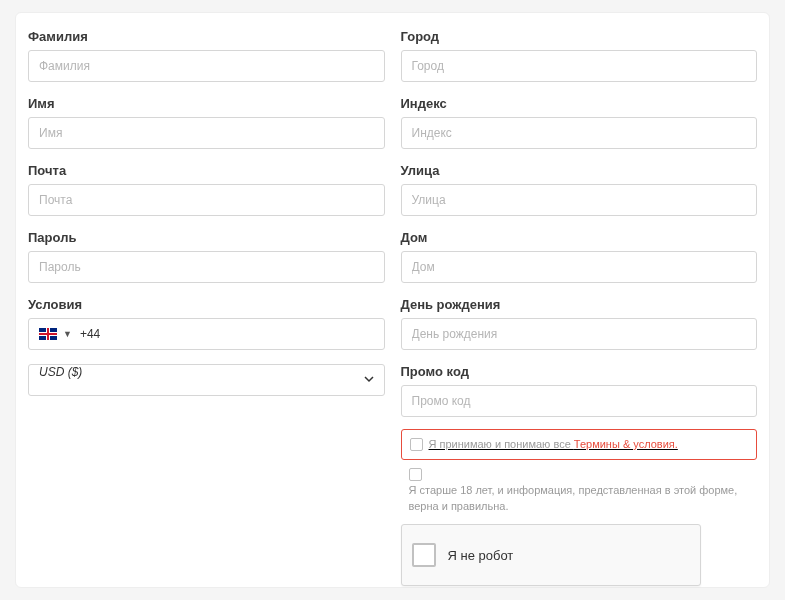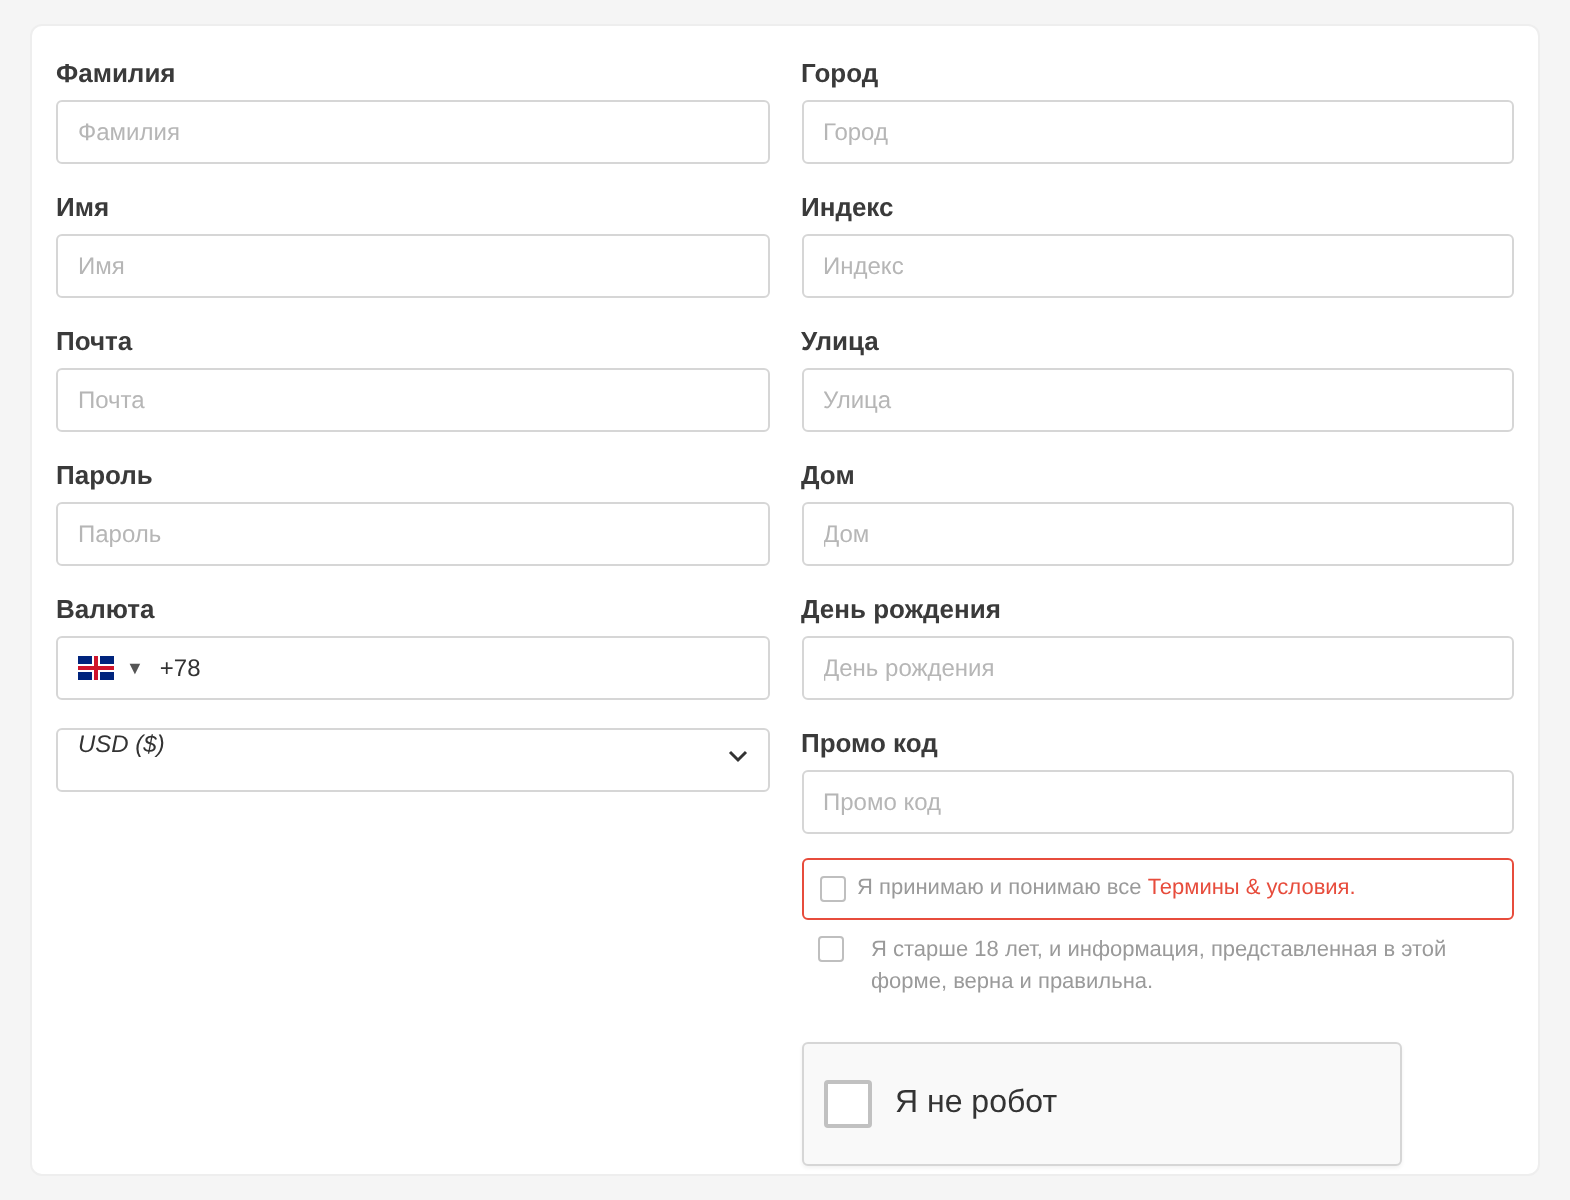--- a/index.html
+++ b/index.html
@@ -30,39 +30,39 @@
     background:
       linear-gradient(#cf142b,#cf142b) center/100% 2px no-repeat,
       linear-gradient(#cf142b,#cf142b) center/2px 100% no-repeat,
       linear-gradient(#fff,#fff) center/100% 4px no-repeat,
       linear-gradient(#fff,#fff) center/4px 100% no-repeat,
       #00247d;
   }
   .phone-caret { margin-left: -2px; color: #555; font-size: 9px; }
   .terms-box {
     border: 1px solid #e74c3c; border-radius: 3px; padding: 7px 8px;
-    margin-top: -2px; margin-bottom: 8px; display: flex; align-items: center; gap: 6px;
+    margin-top: -2px; margin-bottom: 8px; display: flex; align-items: center; gap: 6px; text-decoration: underline;
   }
   .checkbox {
     width: 13px; height: 13px; border: 1px solid #bfbfbf; border-radius: 2px;
     background: #fff; flex-shrink: 0;
   }
-  .check-row { display: flex; align-items: flex-start; gap: 14px; padding: 0 8px; margin-bottom: 22px; }
+  .check-row { display: flex; align-items: flex-start; gap: 2px; padding: 0 8px; margin-bottom: 10px; flex-direction: column; }
   .check-text { font-size: 11px; color: #9a9a9a; line-height: 1.4; }
   .terms-link { color: #e74c3c; }
   .recaptcha {
     width: 300px; height: 62px; border: 1px solid #d6d6d6; border-radius: 3px;
     background: #f9f9f9; display: flex; align-items: center; padding: 0 10px;
     box-shadow: 0 1px 2px rgba(0,0,0,0.06); margin-bottom: 30px;
   }
   .recaptcha .rc-check {
     width: 24px; height: 24px; border: 2px solid #c1c1c1; border-radius: 2px;
     background: #fff; margin-right: 12px;
   }
-  .recaptcha .rc-label { font-size: 16px; color: #333; flex: 1; }
+  .recaptcha .rc-label { font-size: 13px; color: #333; flex: 1; }
   .recaptcha .rc-right { text-align: center; }
   .recaptcha .rc-logo {
     width: 34px; height: 28px; margin: 0 auto 1px auto;
   }
   .recaptcha .rc-brand { font-size: 9px; color: #777; }
   .recaptcha .rc-legal { font-size: 7px; color: #999; margin-top: 1px; }
 </style>
 </head>
 <body>
 
@@ -85,25 +85,25 @@
         <label class="label">Почта</label>
         <input class="input" placeholder="Почта" style="">
       </div>
 
       <div class="field">
         <label class="label">Пароль</label>
         <input class="input" type="password" placeholder="Пароль" style="">
       </div>
 
       <div class="field">
-        <label class="label">Валюта</label>
+        <label class="label">Условия</label>
         <div class="phone">
           <span class="flag"></span>
           <span class="phone-caret">▼</span>
-          <span>+78</span>
+          <span>+44</span>
         </div>
       </div>
 
       <div class="field">
         <div class="select-wrap">
           <div class="select">
             <span>USD ($)</span>
           </div>
           <span class="select-caret">
             <svg width="12" height="12" viewBox="0 0 12 12">

